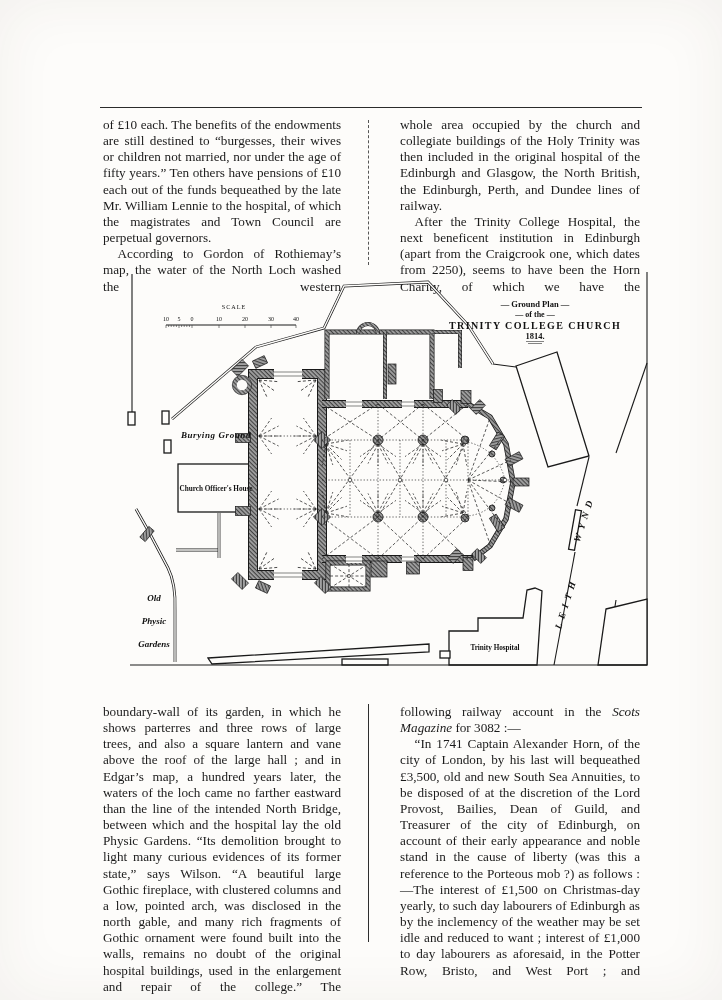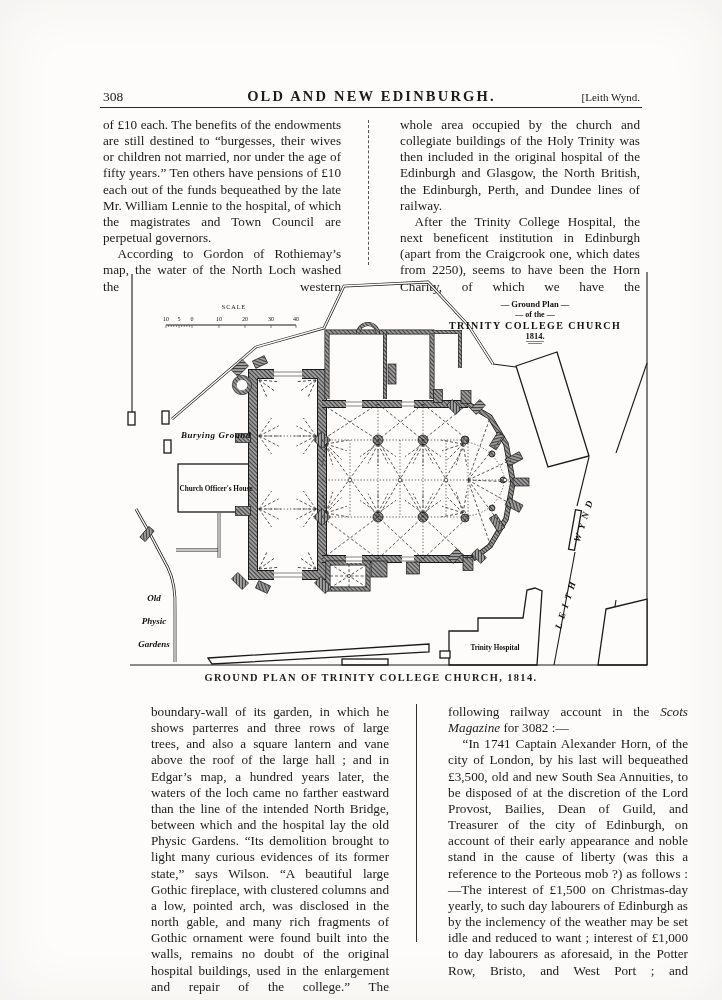--- a/index.html
+++ b/index.html
@@ -8,21 +8,21 @@
         box-shadow:inset 0 0 60px rgba(60,50,40,.06);}
   
   .hdr{position:absolute;top:88px;left:103px;width:537px;display:flex;align-items:baseline;}
   .pgnum{width:90px;font-size:13.5px;}
   .runtitle{flex:1;text-align:center;font-size:14.5px;font-weight:bold;letter-spacing:2.2px;}
   .side{width:90px;text-align:right;font-size:11px;}
   .hdr-rule{position:absolute;top:107px;left:100px;width:542px;border-top:1.7px solid #2b2b2b;}
   
   .cols{position:absolute;left:103px;width:537px;display:flex;gap:36px;}
   .cols.top{top:117px;height:150px;}
-  .cols.bot{top:704px;height:248px;margin-left:48px;}
+  .cols.bot{top:704px;height:248px;}
   .col{font-size:13.2px;line-height:16.15px;text-align:justify;}
   .col.l{width:256px;margin-right:23px;}
   .col.r{width:258px;}
   .col p{margin:0;}
   .col p.ind{text-indent:1.1em;}
   .col p.cont{text-align-last:justify;}
   .vdiv{position:absolute;width:0;}
   .vdiv.top{left:265px;top:3px;height:145px;border-left:1px dashed #555;}
   .vdiv.bot{left:265px;top:0;height:238px;border-left:1px solid #2e2e2e;}
   .ital{font-style:italic;}
@@ -44,25 +44,20 @@
   .win{stroke:#333;stroke-width:.6;fill:none;}
   .gap{fill:#fdfcfa;stroke:none;}
   .flab{font-family:"Liberation Serif",serif;fill:#111;}
   .boss{fill:#fdfcfa;stroke:#222;stroke-width:.7;}
 </style>
 </head>
 <body>
 
 <div class="page">
 
-  <div class="hdr">
-    <div class="pgnum">308</div>
-    <div class="runtitle">OLD AND NEW EDINBURGH.</div>
-    <div class="side">[Leith Wynd.</div>
-  </div>
   <div class="hdr-rule"></div>
 
   <div class="cols top">
     <div class="col l">
       <p>of £10 each.  The benefits of the endowments are still destined to “burgesses, their wives or children not married, nor under the age of fifty years.”  Ten others have pensions of £10 each out of the funds bequeathed by the late Mr. William Lennie to the hospital, of which the magistrates and Town Council are perpetual governors.</p>
       <p class="ind cont">According to Gordon of Rothiemay’s map, the water of the North Loch washed the western</p>
     </div>
     <div class="vdiv top"></div>
     <div class="col r">
       <p>whole area occupied by the church and collegiate buildings of the Holy Trinity was then included in the original hospital of the Edinburgh and Glasgow, the North British, the Edinburgh, Perth, and Dundee lines of railway.</p>
@@ -314,21 +309,20 @@
       <text class="flab" x="38" y="379" font-size="9" font-style="italic" font-weight="bold" text-anchor="middle">Gardens</text>
       <text class="flab" x="379" y="382" font-size="7.2" font-weight="bold" text-anchor="middle">Trinity Hospital</text>
       <text class="flab" x="453" y="336" font-size="9.5" font-style="italic" font-weight="bold" letter-spacing="5" text-anchor="middle" transform="rotate(-72 453 336)">LEITH</text>
       <text class="flab" x="471" y="252" font-size="9.5" font-style="italic" font-weight="bold" letter-spacing="5" text-anchor="middle" transform="rotate(-72 471 252)">WYND</text>
     </g>
 
     <path class="ml" d="M14,397 H531" stroke-width="2.4"></path>
   </svg>
   </div>
 
-  <div class="caption">GROUND PLAN OF TRINITY COLLEGE CHURCH, 1814.</div>
 
   <div class="cols bot">
     <div class="col l">
       <p class="cont">boundary-wall of its garden, in which he shows parterres and three rows of large trees, and also a square lantern and vane above the roof of the large hall ; and in Edgar’s map, a hundred years later, the waters of the loch came no farther eastward than the line of the intended North Bridge, between which and the hospital lay the old Physic Gardens. “Its demolition brought to light many curious evidences of its former state,” says Wilson.  “A beautiful large Gothic fireplace, with clustered columns and a low, pointed arch, was disclosed in the north gable, and many rich fragments of Gothic ornament were found built into the walls, remains no doubt of the original hospital buildings, used in the enlargement and repair of the college.”  The</p>
     </div>
     <div class="vdiv bot"></div>
     <div class="col r">
       <p><span>following railway account in the </span><span class="ital">Scots Magazine</span><span> for 3082 :—</span></p>
       <p class="ind cont">“In 1741 Captain Alexander Horn, of the city of London, by his last will bequeathed £3,500, old and new South Sea Annuities, to be disposed of at the discretion of the Lord Provost, Bailies, Dean of Guild, and Treasurer of the city of Edinburgh, on account of their early appearance and noble stand in the cause of liberty (was this a reference to the Porteous mob ?) as follows :—The interest of £1,500 on Christmas-day yearly, to such day labourers of Edinburgh as by the inclemency of the weather may be set idle and reduced to want ; interest of £1,000 to day labourers as aforesaid, in the Potter Row, Bristo, and West Port ; and</p>
     </div>

